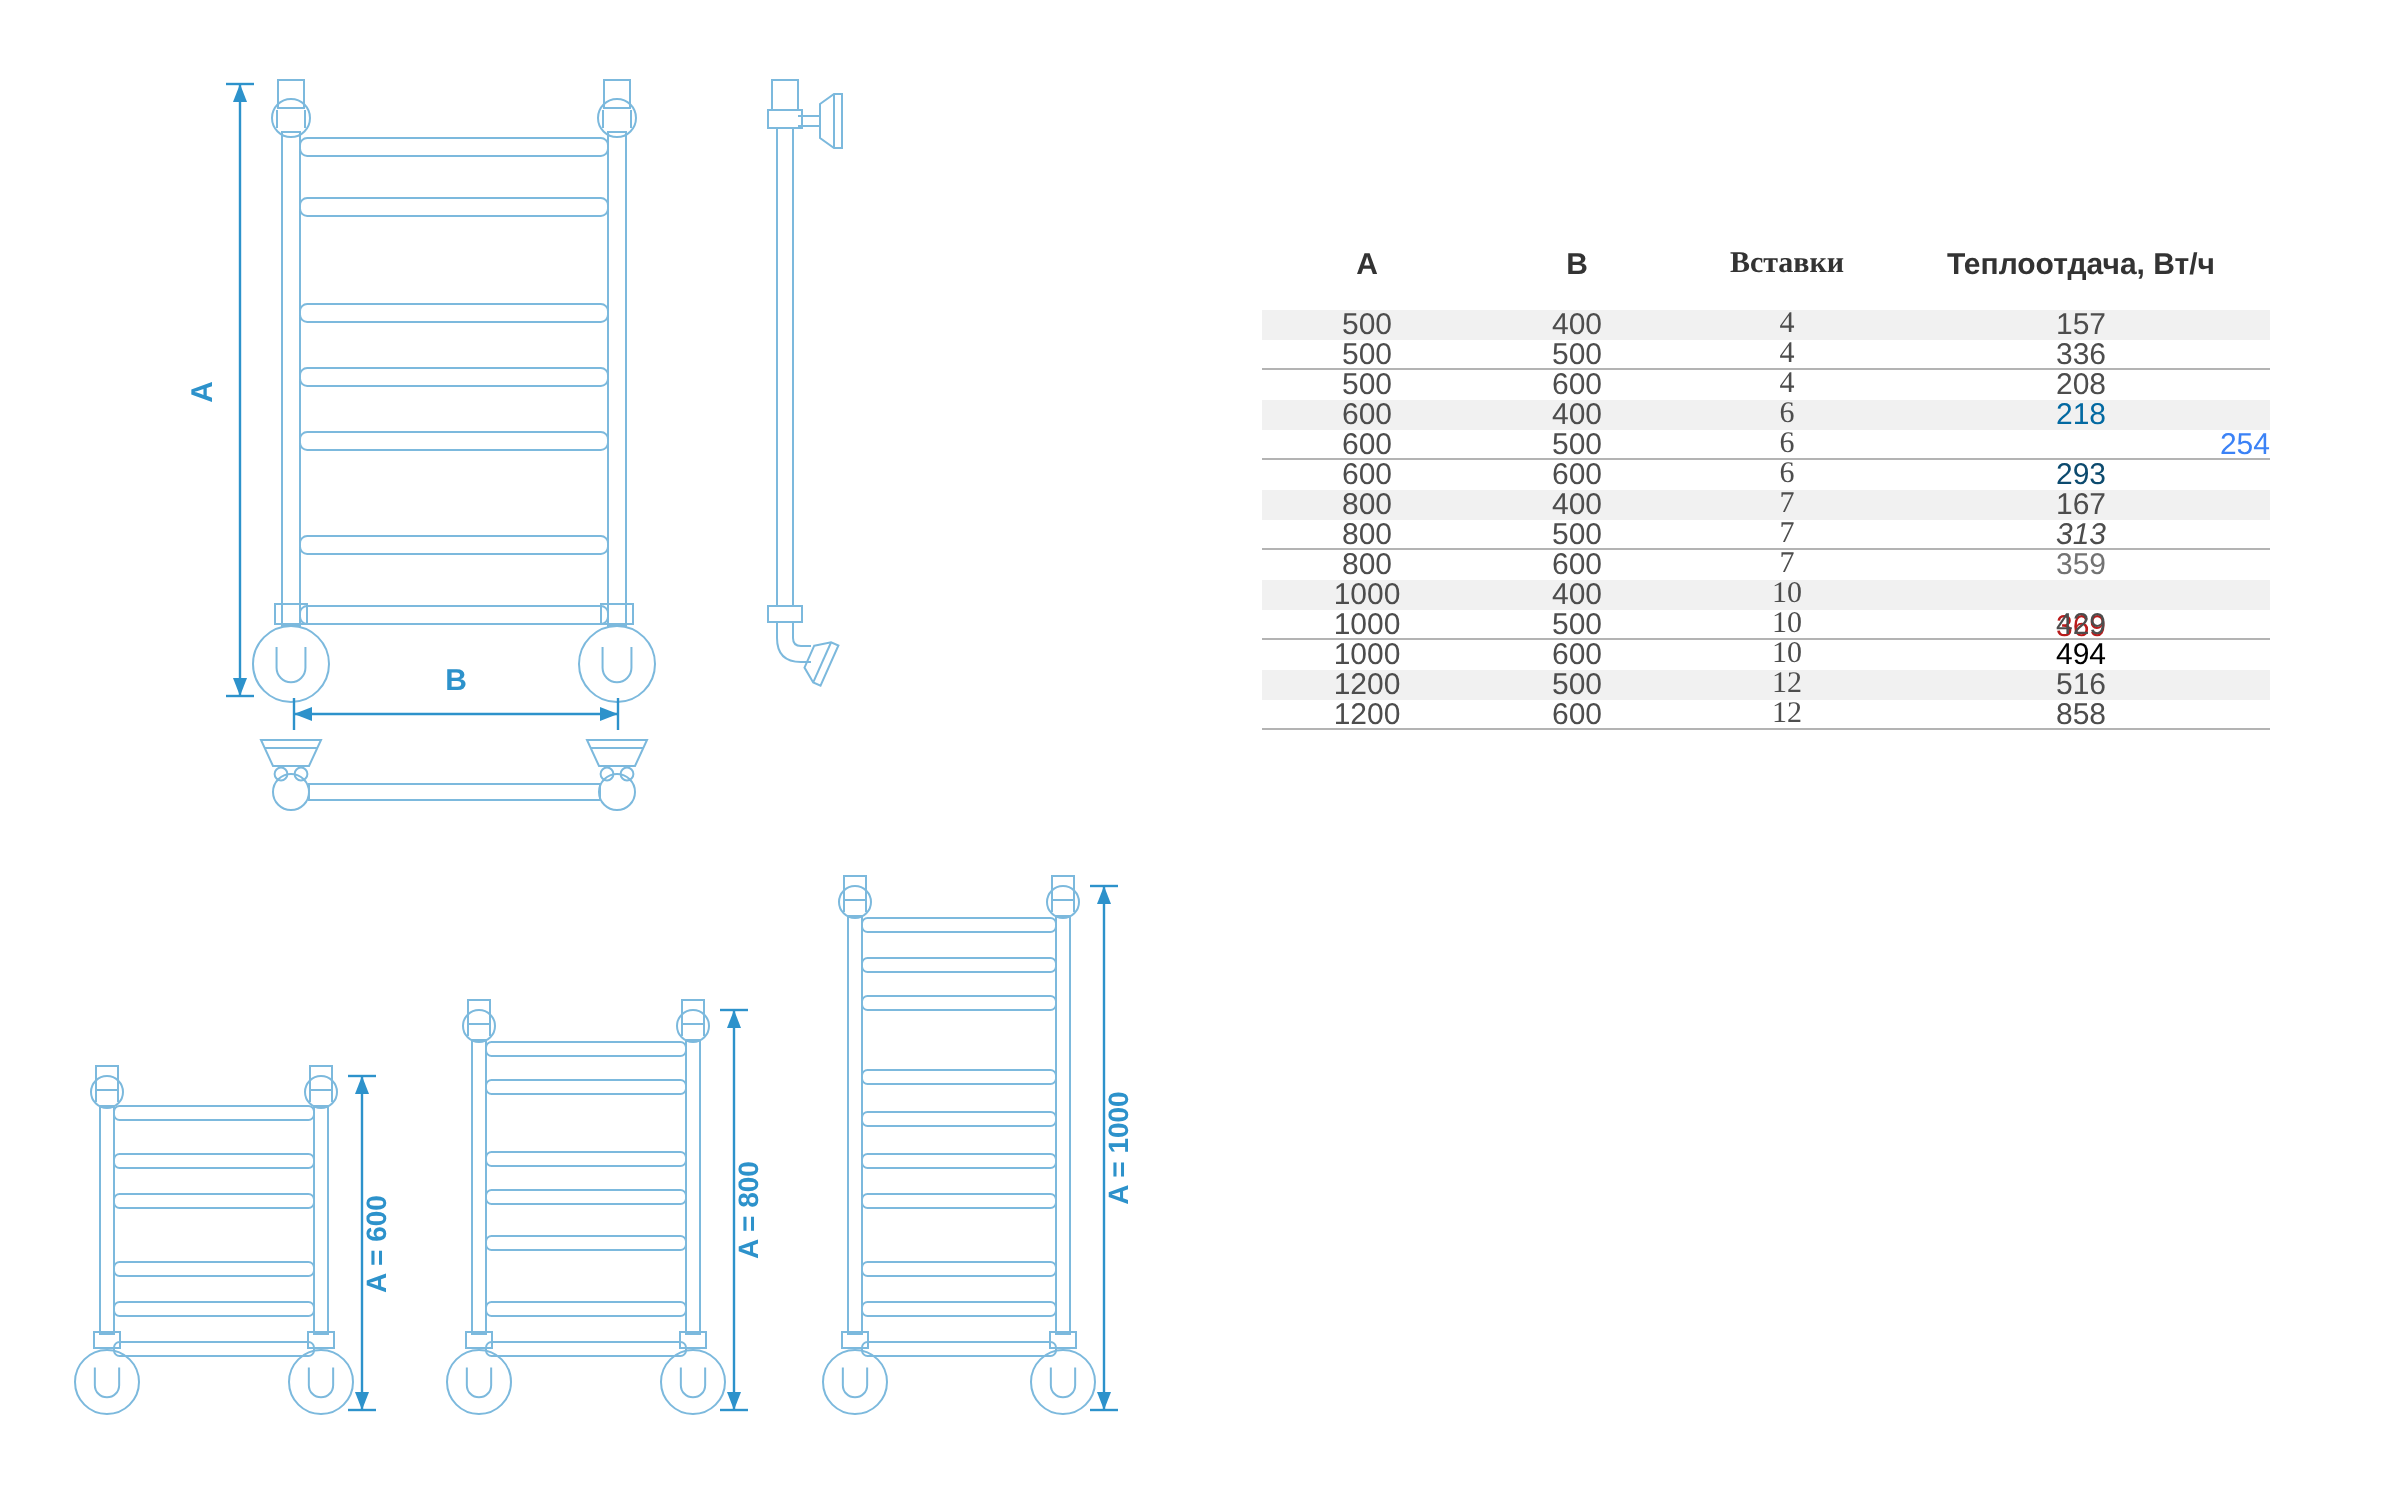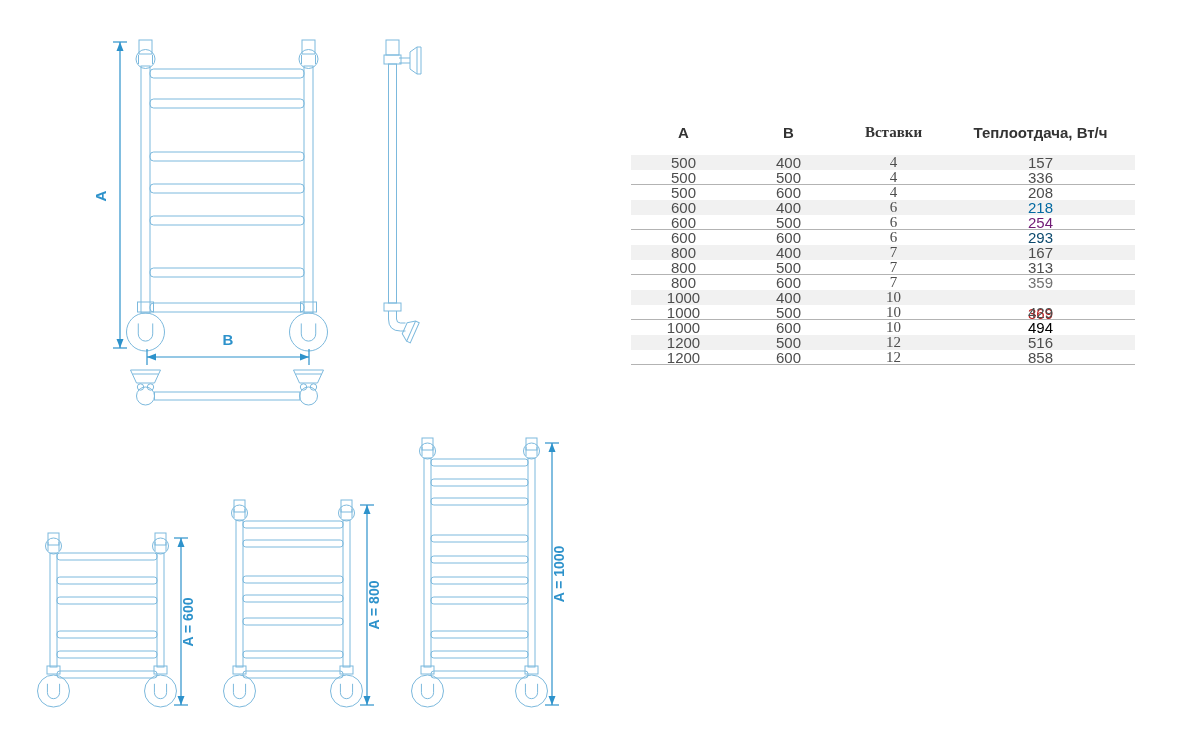--- a/index.html
+++ b/index.html
@@ -212,39 +212,39 @@
         <div class="trow" style="background: rgb(241, 241, 241);">
           <div class="cell c0" style="color: rgb(77, 77, 77);">600</div>
           <div class="cell c1" style="color: rgb(77, 77, 77);">400</div>
           <div class="cell c2" style="color: rgb(77, 77, 77);">6</div>
           <div class="cell c3" style="color: #0369a1;">218</div>
         </div>
         <div class="trow" style="border-bottom: 1px solid rgb(179, 179, 179);">
           <div class="cell c0" style="color: rgb(77, 77, 77);">600</div>
           <div class="cell c1" style="color: rgb(77, 77, 77);">500</div>
           <div class="cell c2" style="color: rgb(77, 77, 77);">6</div>
-          <div class="cell c3" style="color: #701a75;">254</div>
+          <div class="cell c3" style="color: #3b82f6; text-align: right;">254</div>
         </div>
         <div class="trow">
           <div class="cell c0" style="color: rgb(77, 77, 77);">600</div>
           <div class="cell c1" style="color: rgb(77, 77, 77);">600</div>
           <div class="cell c2" style="color: rgb(77, 77, 77);">6</div>
           <div class="cell c3" style="color: #0c4a6e;">293</div>
         </div>
         <div class="trow" style="background: rgb(241, 241, 241);">
           <div class="cell c0" style="color: rgb(77, 77, 77);">800</div>
           <div class="cell c1" style="color: rgb(77, 77, 77);">400</div>
           <div class="cell c2" style="color: rgb(77, 77, 77);">7</div>
           <div class="cell c3" style="color: rgb(77, 77, 77);">167</div>
         </div>
         <div class="trow" style="border-bottom: 1px solid rgb(179, 179, 179);">
           <div class="cell c0" style="color: rgb(77, 77, 77);">800</div>
           <div class="cell c1" style="color: rgb(77, 77, 77);">500</div>
           <div class="cell c2" style="color: rgb(77, 77, 77);">7</div>
-          <div class="cell c3" style="color: rgb(77, 77, 77);">313</div>
+          <div class="cell c3" style="color: rgb(77, 77, 77); font-style: italic;">313</div>
         </div>
         <div class="trow">
           <div class="cell c0" style="color: rgb(77, 77, 77);">800</div>
           <div class="cell c1" style="color: rgb(77, 77, 77);">600</div>
           <div class="cell c2" style="color: rgb(77, 77, 77);">7</div>
           <div class="cell c3" style="color: #737373;">359</div>
         </div>
         <div class="trow" style="background: rgb(241, 241, 241);">
           <div class="cell c0" style="color: rgb(77, 77, 77);">1000</div>
           <div class="cell c1" style="color: rgb(77, 77, 77);">400</div>

